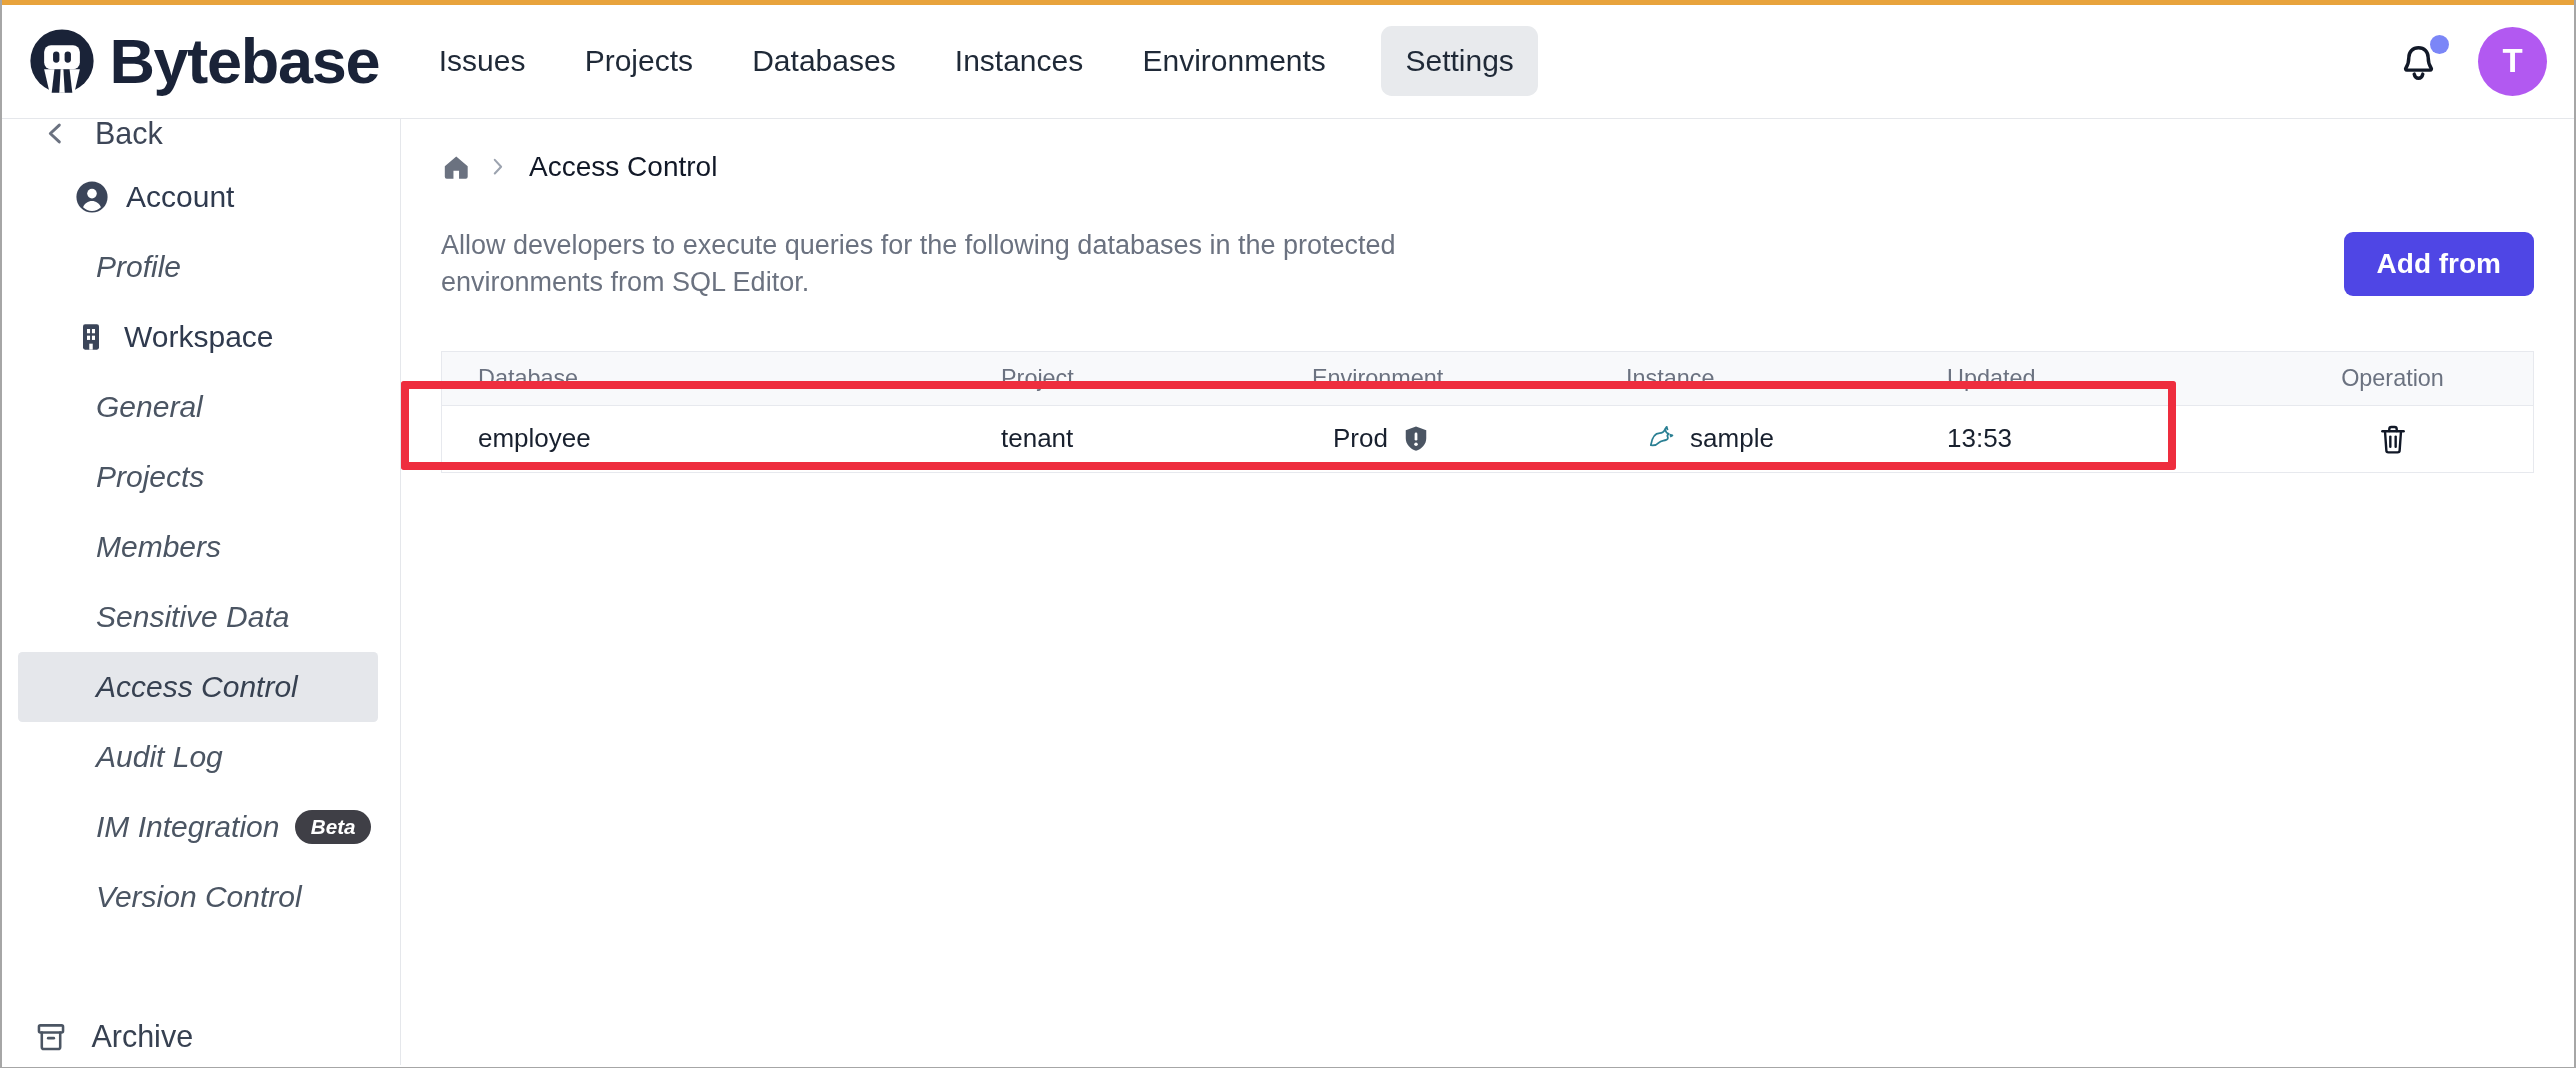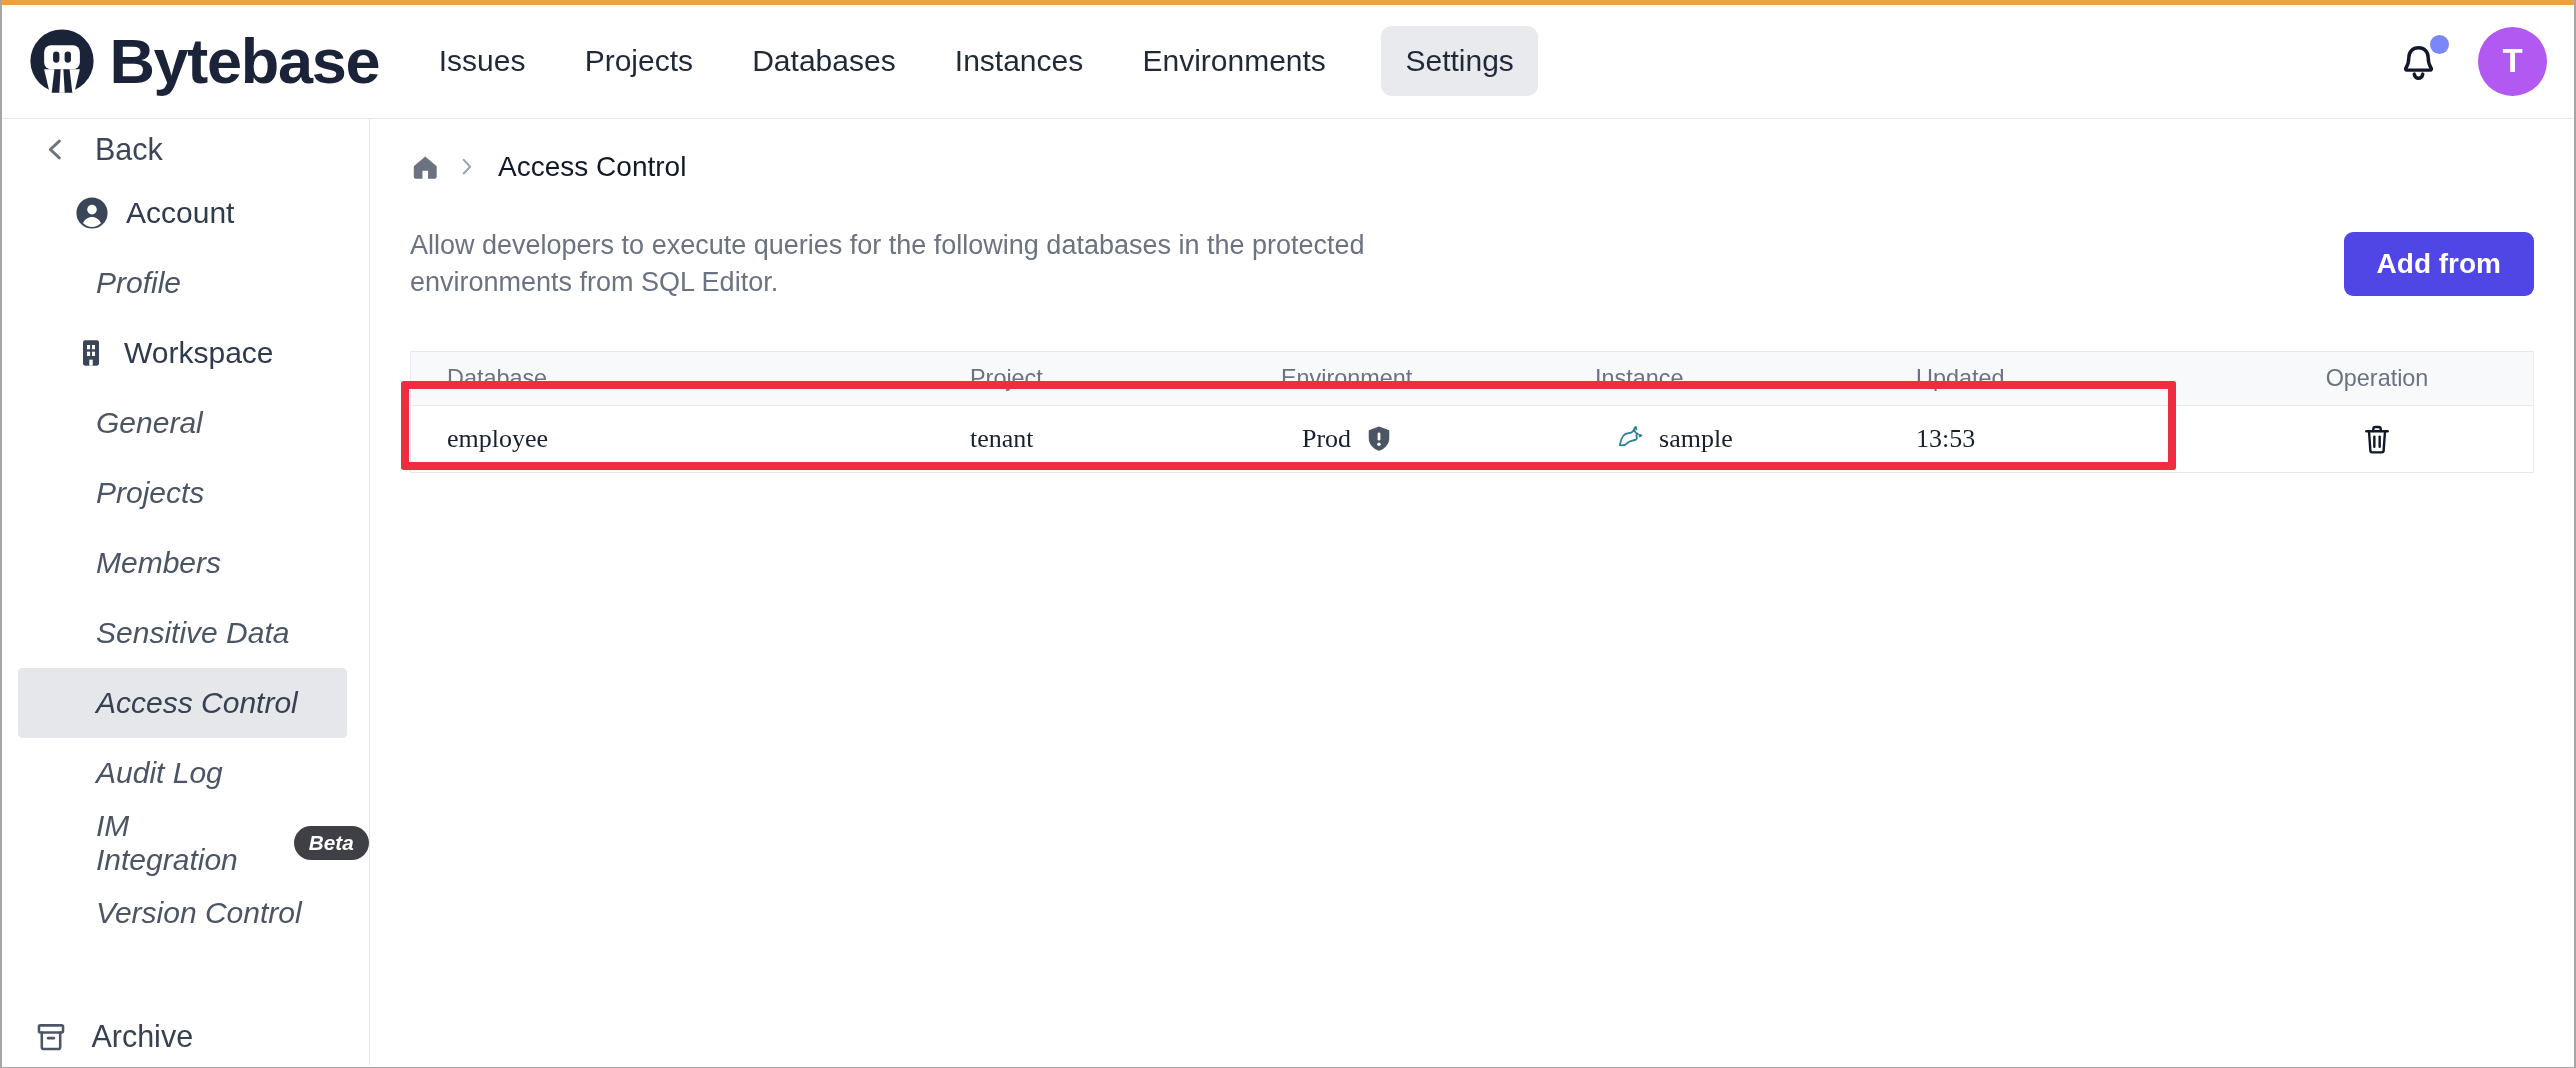--- a/index.html
+++ b/index.html
@@ -46,23 +46,23 @@
     background:#B259F1; color:#fff;
     font-size:33px; font-weight:600;
     display:flex; align-items:center; justify-content:center;
     margin-left:36px; cursor:pointer;
   }
 
   
   .app-body { display:flex; height:946px; }
 
   .sidebar {
-    width:368px; border-right:1.8px solid #e5e7eb;
+    width:399px; border-right:1.8px solid #e5e7eb;
     display:flex; flex-direction:column;
-    overflow:hidden; padding-top:16px;
+    overflow:hidden; padding-top:0;
     flex-shrink:0;
   }
   .side-row {
     display:flex; align-items:center;
     height:70px; padding-left:41px;
     font-size:30px; color:#404a5c; cursor:pointer;
     flex-shrink:0;
   }
   .side-row svg { flex-shrink:0; }
   .row-back { height:56px; margin-top:-12.6px; gap:25px; color:#3d4657; font-size:30.5px; }
@@ -97,21 +97,21 @@
 
   .rule-table { margin-top:50px; border:1.8px solid #e7e9ee; background:#fff; }
   .tgrid { display:grid; grid-template-columns:559px 311px 314px 321px 305px 1fr; align-items:center; }
   .thead {
     height:54px; background:#f8f9fb;
     border-bottom:1.8px solid #e7e9ee;
     color:#6b7280; font-size:23.4px; font-weight:500;
   }
   .thead > div:first-child { padding-left:36px; }
   .th-op { text-align:center; }
-  .trow { height:66px; font-size:26px; color:#18202e; background:#fff;font-family:Liberation Serif, serif; }
+  .trow { height:66px; font-size:26px; color:#18202e; background:#fff; }
   .trow > div:first-child { padding-left:36px; font-weight:500; }
   .cell-flex { display:flex; align-items:center; gap:12.6px;margin-left:21px; }
   .op-cell { display:flex; justify-content:center; }
   .trash-btn { background:none; border:none; cursor:pointer; display:flex; padding:5.4px; }
 
   .annotation-rect {
     position:absolute; left:399px; top:381px;
     width:1775px; height:89px;
     border:8px solid #EE2D3E; border-radius:2.7px;
     pointer-events:none; z-index:5;

